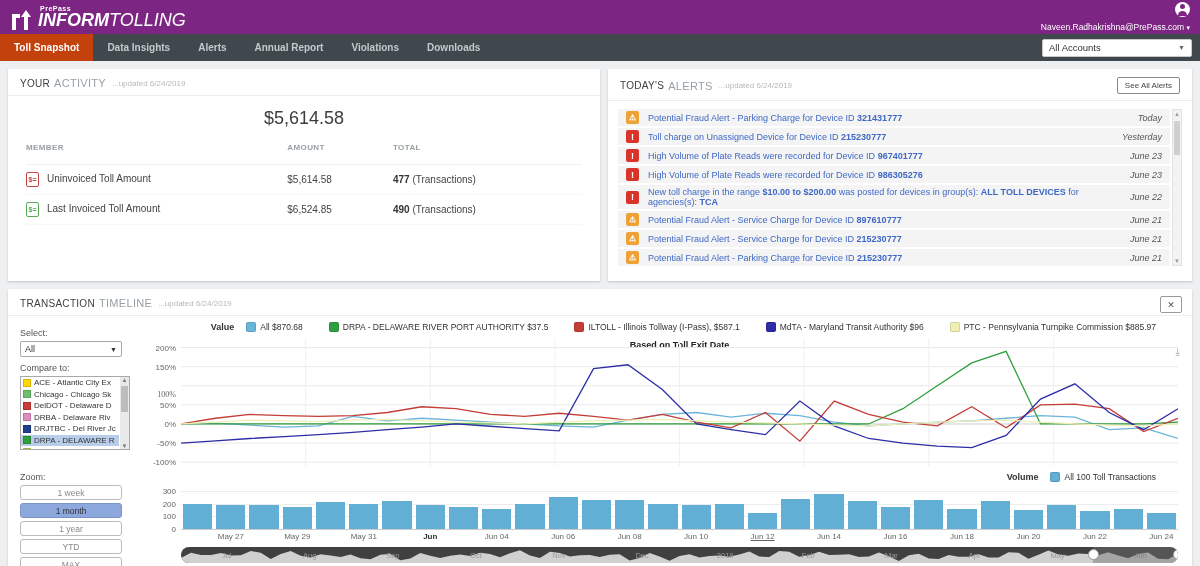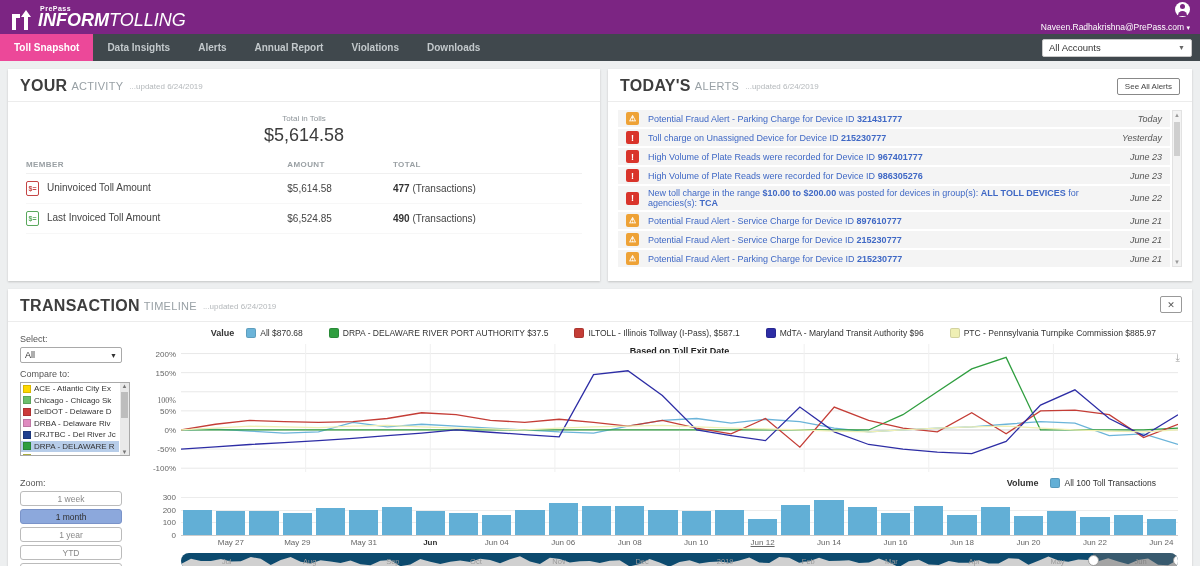--- a/index.html
+++ b/index.html
@@ -20,45 +20,45 @@
   .user-avatar::before { content:""; position:absolute; top:2px; left:5px; width:5px; height:5px; background:#7c2583; border-radius:50%; }
   .user-avatar::after { content:""; position:absolute; bottom:1px; left:3px; width:9px; height:5px; background:#7c2583; border-radius:5px 5px 0 0; }
   .user-email { font-size:8.5px; display:block; margin-top:1px; }
   .user-email .caret { font-size:7px; }
 
   
   .nav-bar { height:27px; background:#40484d; display:flex; align-items:stretch; }
   .nav-tabs { display:flex; flex:1; }
   .nav-tab { padding:0 14px; display:flex; align-items:center; font-size:10px; font-weight:700;
              color:#c3c9cc; cursor:pointer; }
-  .nav-tab.active { background:#ec4899; color:#fff; }
+  .nav-tab.active { background:#c2410c; color:#fff; }
   .accounts-select { align-self:center; margin-right:8px; width:150px; height:18px; background:#fff;
                      border:1px solid #c9c9c9; border-radius:2px; font-size:9.5px; color:#333;
                      display:flex; align-items:center; justify-content:space-between; padding:0 6px; }
   .accounts-select .caret { font-size:7px; color:#666; }
 
   
   .content { padding:8px; }
   .row1 { display:flex; gap:8px; }
   .panel { background:#fff; box-shadow:0 1px 2px rgba(0,0,0,.18); }
   .panel-head { display:flex; align-items:center; padding:8px 12px 6px; border-bottom:1px solid #ececec; }
-  .p-title-b { font-size:16px; font-weight:700; color:#3e3e3e; letter-spacing:.3px; }
+  .p-title-b { font-size:10px; font-weight:400; color:#3e3e3e; letter-spacing:.3px; }
   .p-title-l { font-size:11px; color:#98a0a5; letter-spacing:.3px; margin-left:4px; }
   .p-updated { font-size:8px; color:#b4b8bb; margin-left:6px; }
 
   
   .activity-panel { width:592px; height:212px; }
   .total-wrap { text-align:center; margin-top:12px; }
   .total-label { font-size:8px; color:#8d9499; }
   .total-value { font-size:18px; color:#3c3c3c; margin-top:2px; }
   .act-table { margin:14px 18px 0 18px; font-size:10px; color:#444; }
   .act-cols, .act-row { display:flex; align-items:center; }
   .act-c1 { width:47%; } .act-c2 { width:19%; } .act-c3 { width:34%; }
   .act-cols { font-size:8px; font-weight:700; color:#9aa0a4; letter-spacing:.4px;
-              padding-bottom:4px; border-bottom:1px solid #f0f0f0; }
+              padding-bottom:12px; border-bottom:1px solid #f0f0f0; }
   .act-row { padding:7px 0; border-bottom:1px solid #f7f7f7; }
   .inv-icon { width:13px; height:15px; border:1px solid currentColor; border-radius:2px;
               display:inline-flex; align-items:center; justify-content:center;
               font-size:7px; font-weight:700; margin-right:8px; }
   .act-count b { color:#333; }
 
   
   .alerts-panel { flex:1; height:212px; position:relative; }
   .see-all-btn { margin-left:auto; border:1px solid #888; border-radius:2px; background:#fff;
                  font-size:8px; color:#444; padding:3px 7px; cursor:pointer; }
@@ -125,21 +125,21 @@
   .vol-wrap { position:relative; margin:2px 4px 0 45px; height:44px; border-bottom:1px solid #ccc; }
   .vol-grid { position:absolute; left:0; right:0; height:1px; background:#ececec; }
   .vol-bars { position:absolute; inset:0; display:flex; align-items:flex-end; }
   .vol-bar { flex:1; margin:0 2px; background:#62afd6; }
   .vol-ytick { position:absolute; right:100%; margin-right:5px; font-size:8px; color:#666; }
   .xlabels { position:relative; margin:2px 4px 0 45px; height:11px; }
   .xlabel { position:absolute; transform:translateX(-50%); font-size:8px; color:#666; white-space:nowrap; }
   .xlabel.bold { font-weight:700; color:#333; }
 
   .navigator { position:relative; margin:4px 4px 0 45px; height:16px; border-radius:8px;
-               background:#0c4a6e; overflow:hidden; cursor:pointer; }
+               background:#404040; overflow:hidden; cursor:pointer; }
   .navigator svg { position:absolute; inset:0; }
   .nav-month { position:absolute; top:4px; transform:translateX(-50%); font-size:7.5px; color:#9a9a9a; }
   .nav-sel { position:absolute; top:0; bottom:0; background:rgba(110,110,110,.45); }
   .nav-handle { position:absolute; top:2px; width:11px; height:11px; border-radius:50%;
                 background:#fff; border:1px solid #9a9a9a; }
 </style>
 </head>
 <body>
 
 <div class="app-header">
@@ -179,21 +179,20 @@
 <div class="content">
   <div class="row1">
 
     <div class="panel activity-panel">
       <div class="panel-head">
         <span class="p-title-b">YOUR</span>
         <span class="p-title-l">ACTIVITY</span>
         <span class="p-updated">...updated 6/24/2019</span>
       </div>
       <div class="total-wrap">
-        <div class="total-label">Total in Tolls</div>
         <div class="total-value">$5,614.58</div>
       </div>
       <div class="act-table">
         <div class="act-cols" id="act-cols">
             <div class="act-c1">MEMBER</div>
             <div class="act-c2">AMOUNT</div>
             <div class="act-c3">TOTAL</div>
           </div>
         <div id="act-rows">
             <div class="act-row">

